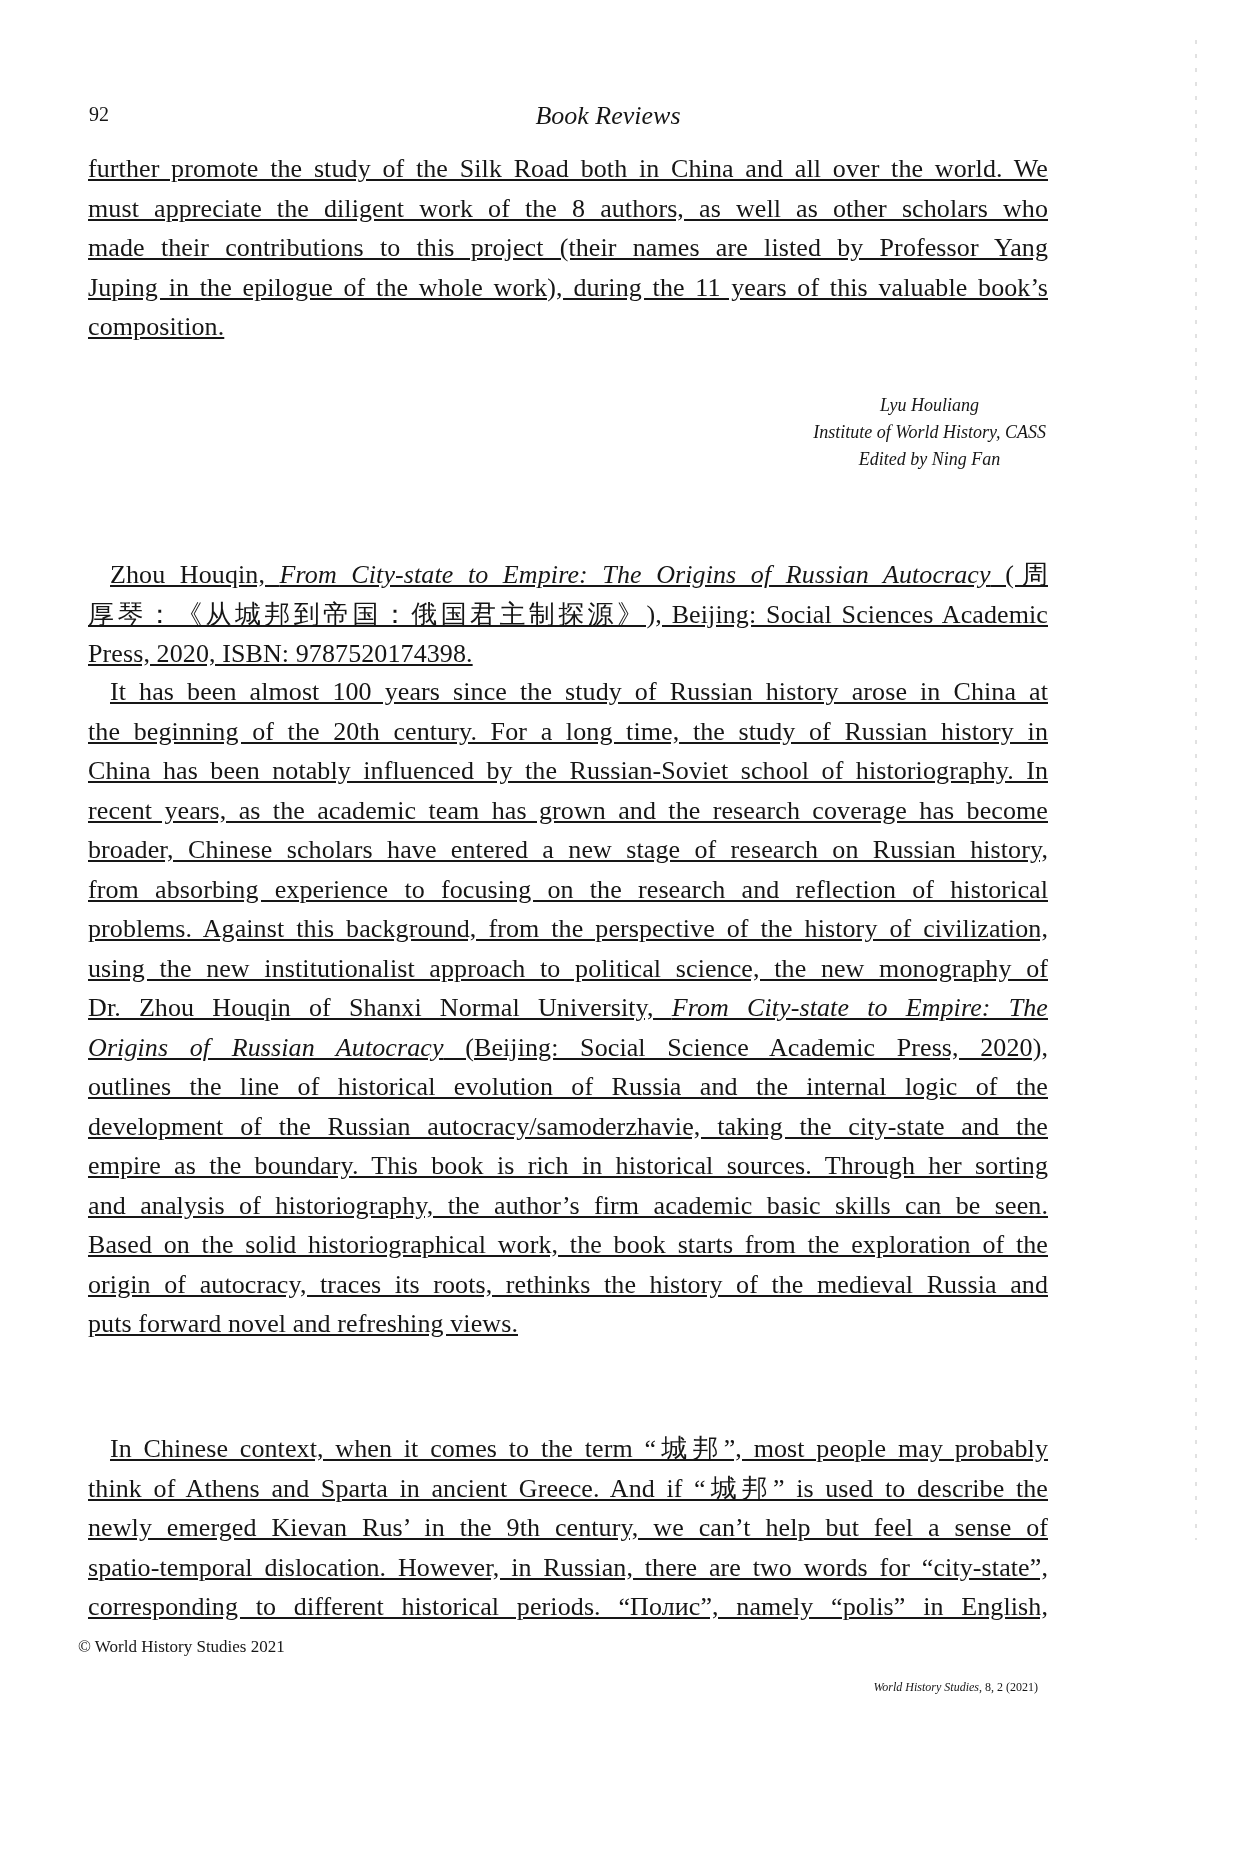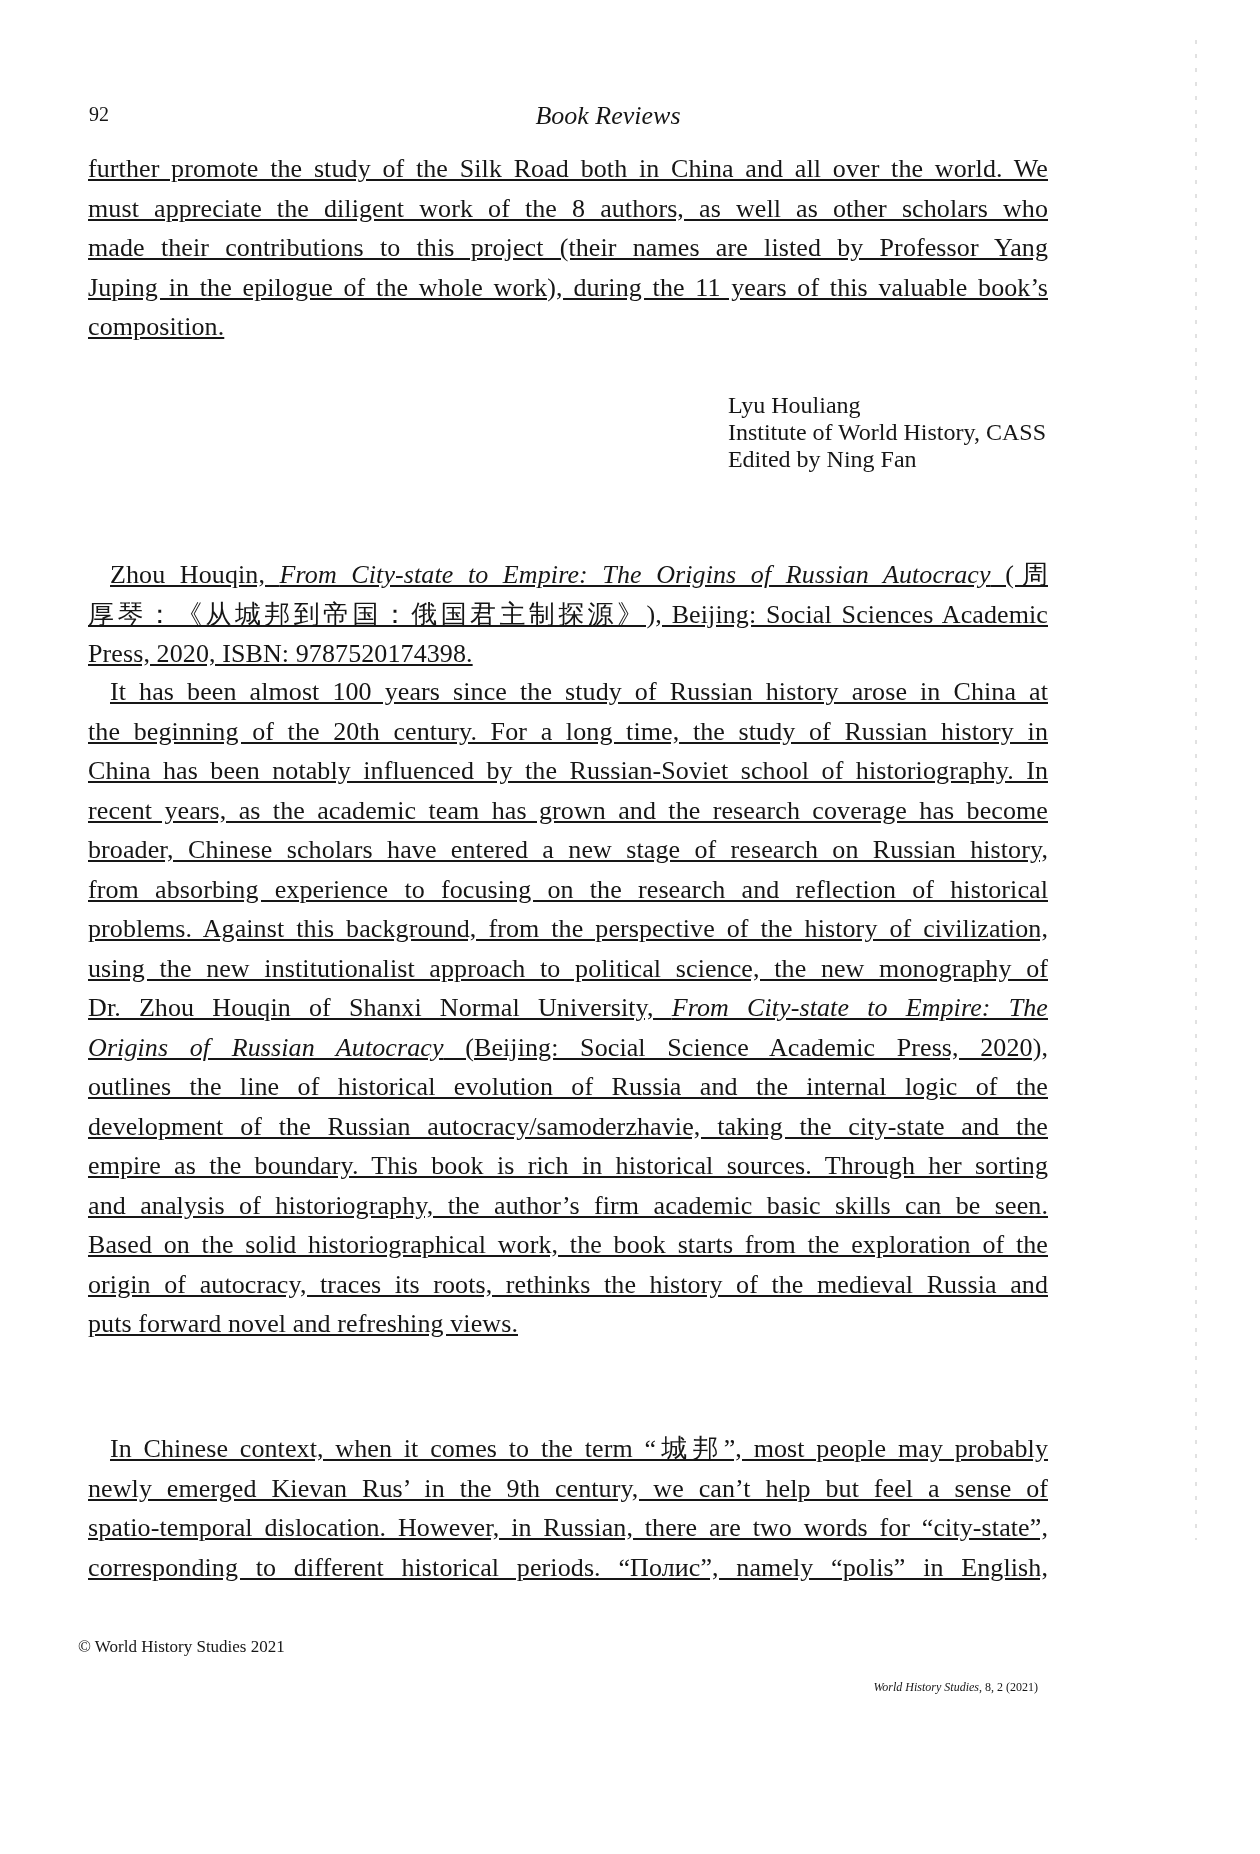--- a/index.html
+++ b/index.html
@@ -20,21 +20,21 @@
     position: absolute; left: 88px; width: 960px;
     font-size: 26px; line-height: 39.5px;
     text-align: justify; text-align-last: left;
     letter-spacing: 0.1px;
   }
   .textblock .line { display: block; white-space: nowrap; text-align-last: justify; text-align: justify; text-decoration: underline; }
   .textblock .line.last { text-align-last: left; }
   .p1 { top: 149px; }
   .sig {
     position: absolute; right: 214px; top: 392px;
-    text-align: left; font-size: 24px; line-height: 27px;
+    text-align: center; font-size: 18px; line-height: 27px; font-style: italic;
   }
   .citation { top: 555px; }
   .p2 { top: 672px; }
   .p3 { top: 1429px; }
   i, .it { font-style: italic; }
   .footer-left {
     position: absolute; left: 78px; top: 1636px;
     font-size: 17px; line-height: 22px;
   }
   .footer-right {
@@ -90,19 +90,20 @@
   <span class="line" style="display: block;">development of the Russian autocracy/samoderzhavie, taking the city-state and the</span>
   <span class="line" style="display: block;">empire as the boundary. This book is rich in historical sources. Through her sorting</span>
   <span class="line" style="display: block;">and analysis of historiography, the author’s firm academic basic skills can be seen.</span>
   <span class="line" style="display: block;">Based on the solid historiographical work, the book starts from the exploration of the</span>
   <span class="line" style="display: block;">origin of autocracy, traces its roots, rethinks the history of the medieval Russia and</span>
   <span class="line last" style="display: block;">puts forward novel and refreshing views.</span>
 </div>
 
 <div class="textblock p3">
   <span class="line" style="padding-left: 22px; box-sizing: border-box; display: block;">In Chinese context, when it comes to the term “城邦”, most people may probably</span>
+  <span class="line" style="display: block;">think of Athens and Sparta in ancient Greece. And if “城邦” is used to describe the</span>
   <span class="line" style="display: block;">newly emerged Kievan Rus’ in the 9th century, we can’t help but feel a sense of</span>
   <span class="line" style="display: block;">spatio-temporal dislocation. However, in Russian, there are two words for “city-state”,</span>
   <span class="line" style="display: block;">corresponding to different historical periods. “Полис”, namely “polis” in English,</span>
 </div>
 
 <div class="footer-left">© World History Studies 2021</div>
 <div class="footer-right"><i>World History Studies</i><span>, 8, 2 (2021)</span></div>
 
 </body></html>

